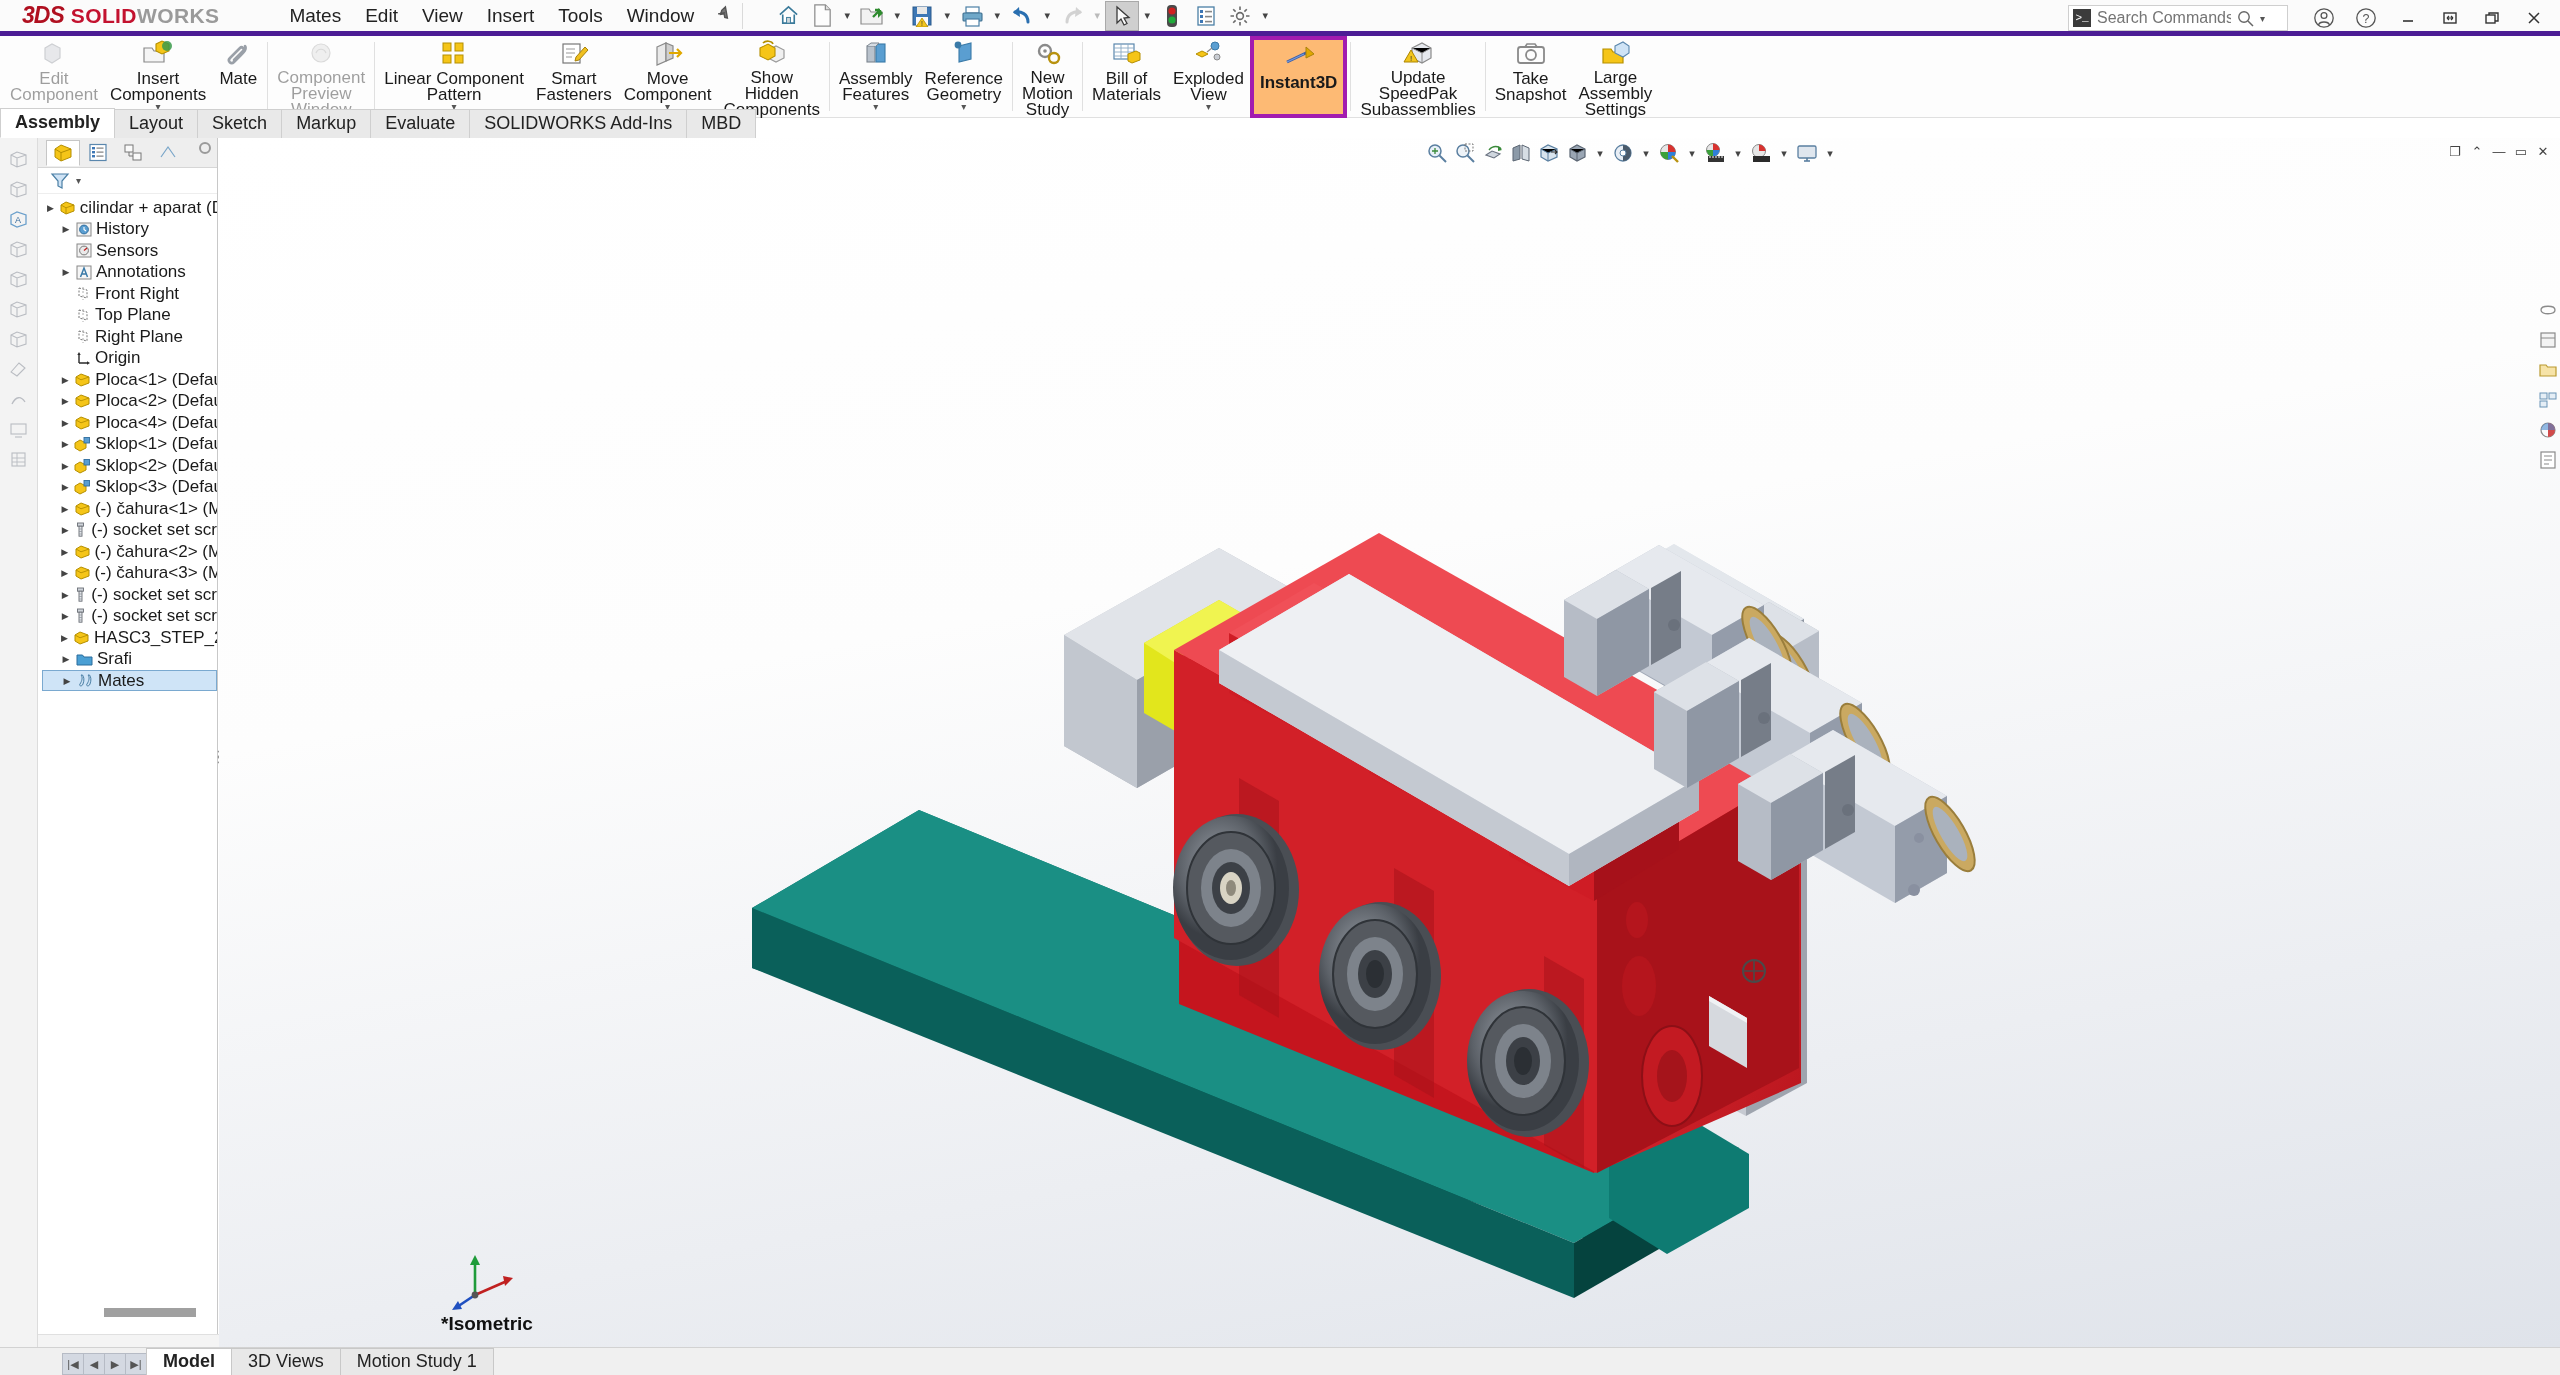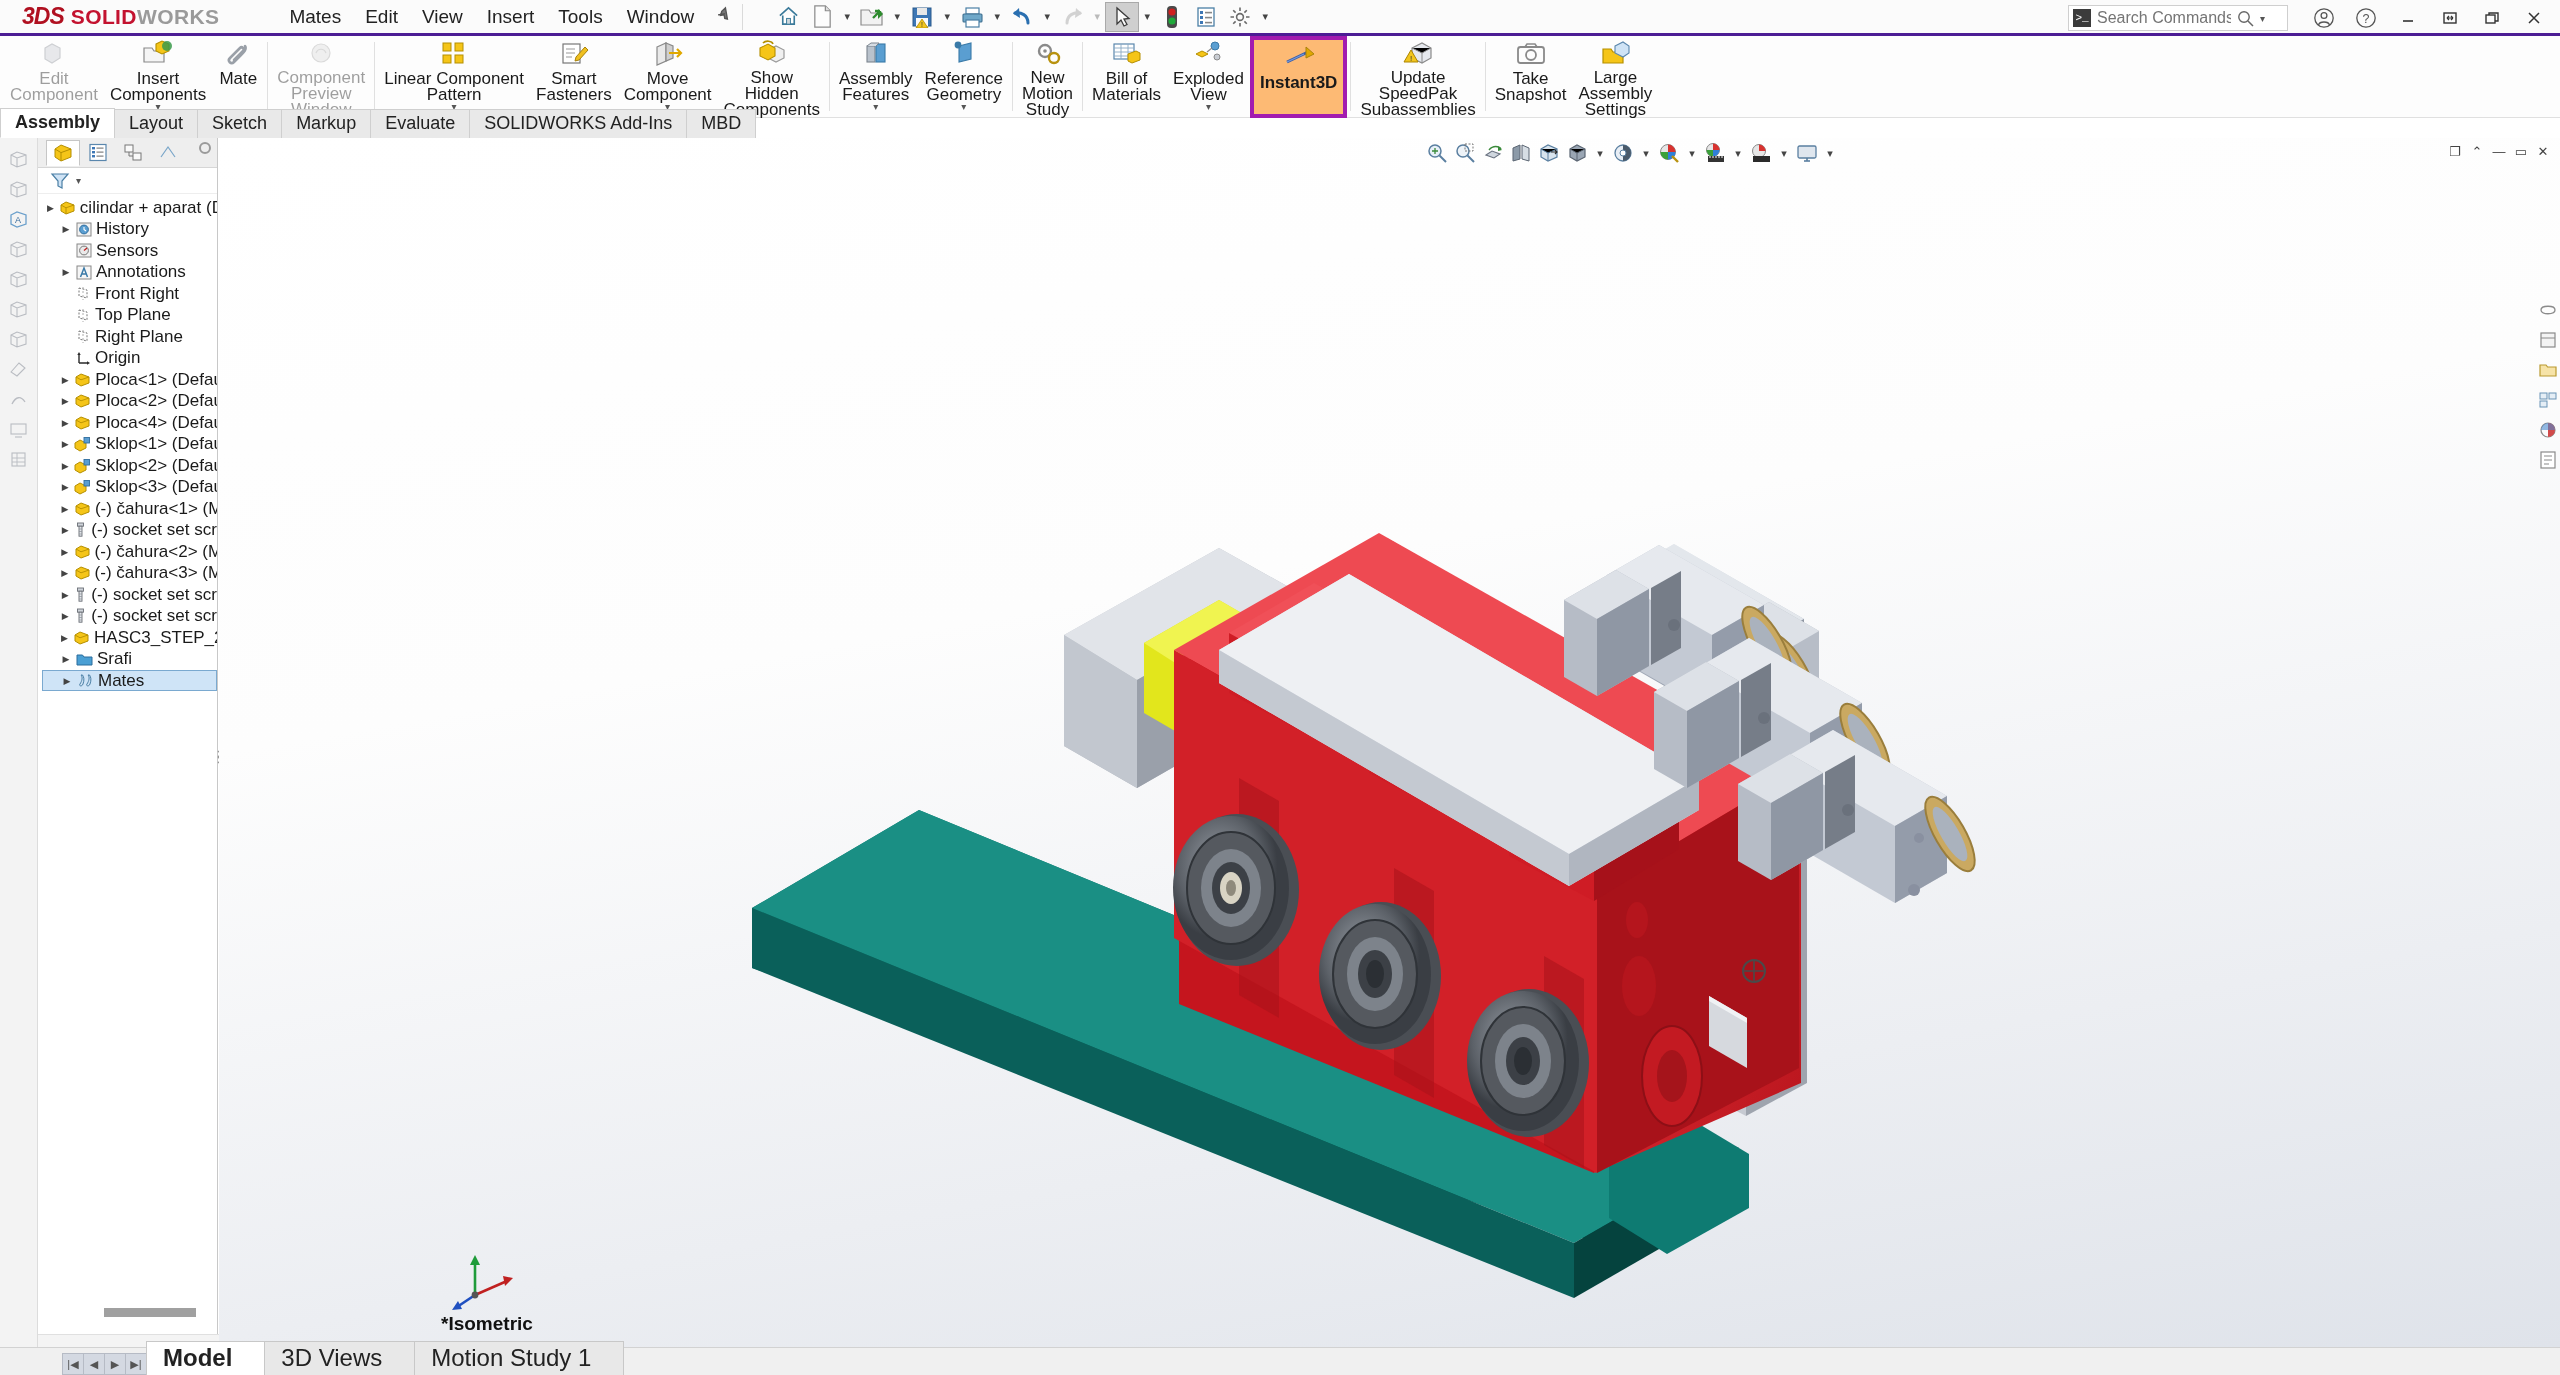--- a/index.html
+++ b/index.html
@@ -7,21 +7,21 @@
   body {
     font-family: "Liberation Sans", sans-serif;
     font-size: 19px;
     color:#1a1a1a;
     background:#fff;
     -webkit-font-smoothing: antialiased;
   }
   
   .titlebar {
     position:absolute; left:0; top:0; width:2560px; height:36px;
-    background:#fbfbfb; border-bottom:3px solid #4c1d95;
+    background:#fbfbfb; border-bottom:5px solid #4c1d95;
     display:flex; align-items:center;
   }
   .logo { display:flex; align-items:center; padding-left:22px; gap:7px; }
   .logo-ds { color:#b01020; font-weight:bold; font-size:23px; font-style:italic; letter-spacing:-1px;}
   .logo-sw { font-size:21px; font-weight:bold; letter-spacing:0.4px;}
   .logo-sw .solid { color:#c3122f; }
   .logo-sw .works { color:#9a9a9a; }
   .menubar { display:flex; align-items:center; gap:0; margin-left:58px; }
   .menubar .mi {
     padding:4px 12px; font-size:19px; color:#222; cursor:default;
@@ -93,21 +93,21 @@
                 align-items:center; gap:10px; z-index:4;}
   .isolabel { position:absolute; left:222px; bottom:12px; font-size:19px; font-weight:bold; color:#111;text-align:right;}
   .triad { position:absolute; left:230px; bottom:36px; width:70px; height:70px;}
   
   .statusbar { position:absolute; left:0; bottom:0; width:2560px; height:28px;
                background:#f0f0f0; border-top:1px solid #d2d2d2; display:flex; align-items:flex-end;}
   .navbtns { display:flex; margin-left:62px; }
   .navbtns div { width:22px; height:22px; background:#d4d9e2; border:1px solid #b6bbc5;
                  display:flex; align-items:center; justify-content:center; font-size:11px; color:#555; margin-right:-1px;}
   .btabs { display:flex; align-items:flex-end; }
-  .btab { font-size:24px; padding:2px 32px 3px 16px; border:1px solid #c8c8c8; border-bottom:none;
+  .btab { font-size:18px; padding:2px 16px 3px 16px; border:1px solid #c8c8c8; border-bottom:none;
           background:#e8e8e8; margin-right:-1px; color:#222;}
   .btab.active { background:#fff; font-weight:bold; }
   .hscroll { position:absolute; left:66px; bottom:30px; width:92px; height:9px; background:#a0a0a0; }
   .hscroll-track { position:absolute; left:38px; bottom:28px; width:181px; height:13px; background:#f4f4f4; border-top:1px solid #e0e0e0;}
 </style>
 </head>
 <body>
 
 <div class="titlebar">
   <div class="logo">

